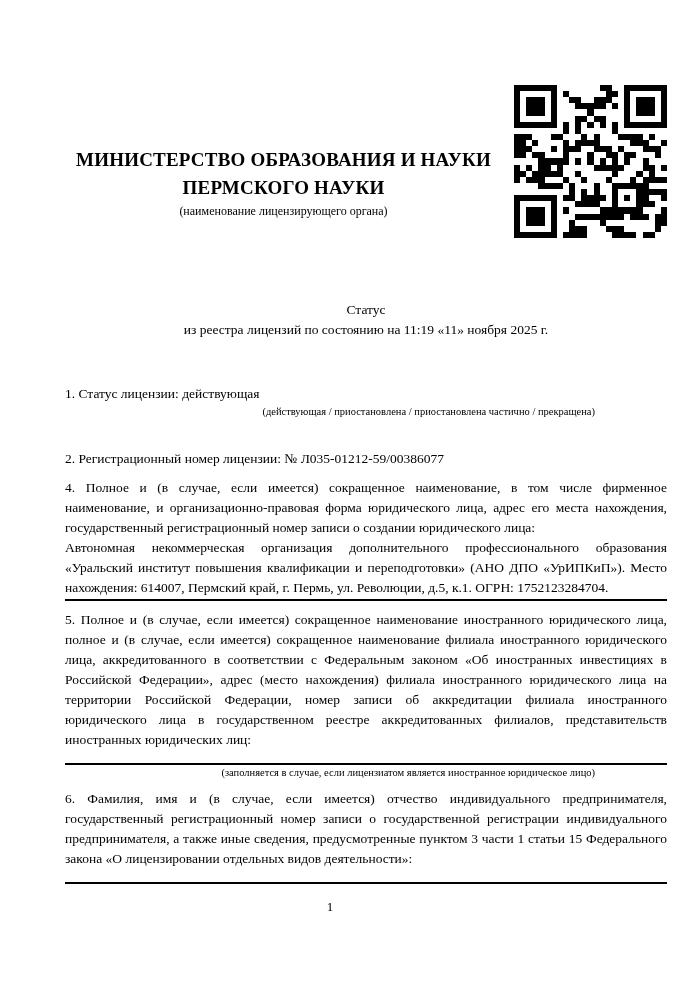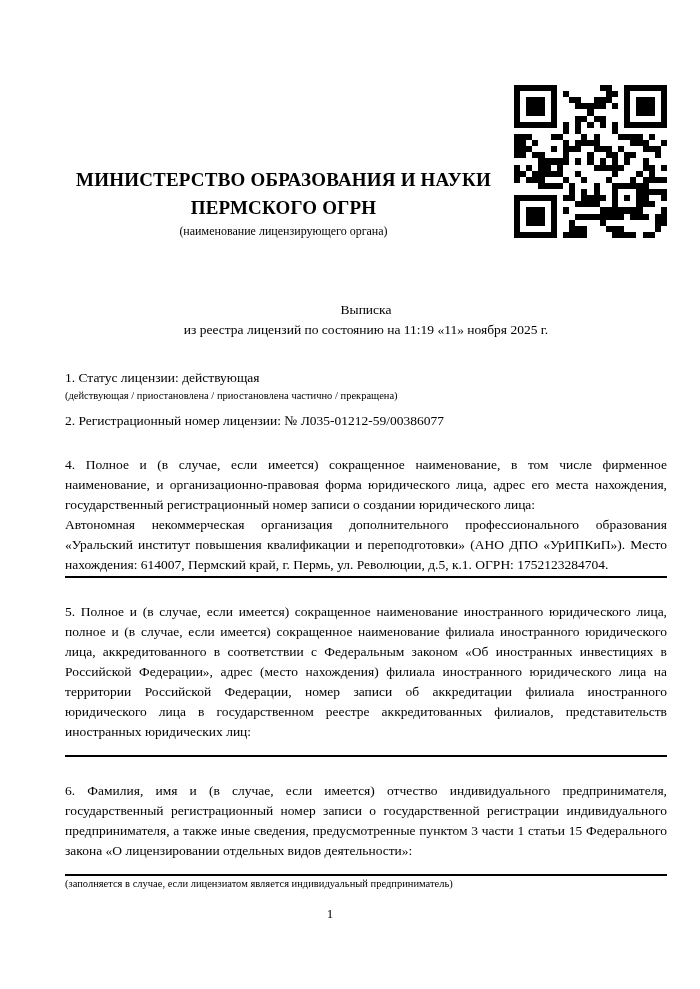--- a/index.html
+++ b/index.html
@@ -8,39 +8,39 @@
     width:700px;height:989px;
     background:#ffffff;
     color:#000;
     font-family:"Liberation Serif","DejaVu Serif",serif;
     overflow:hidden;
     margin:0 auto;
   }
   .content{padding:0 33px 0 65px;}
 
   
-  .header-row{display:flex;align-items:flex-end;margin-top:85px;font-family:Liberation Serif, serif;}
+  .header-row{display:flex;align-items:center;margin-top:85px;font-family:Liberation Serif, serif;}
   .header-left{width:437px;text-align:center;padding-top:40px;}
   .ministry-name{font-weight:bold;font-size:19px;line-height:28px;letter-spacing:0.2px;}
   .ministry-caption{font-size:12px;line-height:13px;margin-top:3px;}
   .qr-wrap{margin-left:auto;width:153px;height:153px;}
   .qr-wrap svg{display:block;}
 
   
   .doc-title{margin-top:62px;text-align:center;font-size:13.5px;line-height:20px;}
 
   
   .sec{font-size:13.5px;line-height:20px;}
   .just{text-align:justify;}
-  .mt-lg{margin-top:28px;}
-  .mt{margin-top:8px;}
-  .mt-sm{margin-top:24px;}
+  .mt-lg{margin-top:44px;}
+  .mt{margin-top:30px;}
+  .mt-sm{margin-top:9px;}
   .fill-caption{
     width:530px;
-    text-align:left;
+    text-align:right;
     font-size:10.5px;
     line-height:15px;
   }
   .rule{border-top:2px solid #000;width:602px;}
   .rule-tight{margin-top:1px;}
   .rule-gap{margin-top:13px;}
   .page-number{
     width:530px;text-align:center;
     font-size:13px;line-height:20px;
     margin-top:13px;
@@ -49,21 +49,21 @@
 </head>
 <body>
 
 <div class="page">
   <div class="content">
 
     <div class="header-row">
       <div class="header-left">
         <div class="ministry-name">
           <span>МИНИСТЕРСТВО ОБРАЗОВАНИЯ И НАУКИ</span><br>
-          <span>ПЕРМСКОГО ОГРН</span>
+          <span>ПЕРМСКОГО НАУКИ</span>
         </div>
         <div class="ministry-caption">(наименование лицензирующего органа)</div>
       </div>
       <div class="qr-wrap" id="qr">
           <svg width="153" height="153" viewBox="0 0 25 25" shape-rendering="crispEdges">
             <rect x="0" y="0" width="1" height="1" fill="#000"></rect>
             <rect x="1" y="0" width="1" height="1" fill="#000"></rect>
             <rect x="2" y="0" width="1" height="1" fill="#000"></rect>
             <rect x="3" y="0" width="1" height="1" fill="#000"></rect>
             <rect x="4" y="0" width="1" height="1" fill="#000"></rect>
@@ -367,40 +367,40 @@
             <rect x="17" y="24" width="1" height="1" fill="#000"></rect>
             <rect x="18" y="24" width="1" height="1" fill="#000"></rect>
             <rect x="19" y="24" width="1" height="1" fill="#000"></rect>
             <rect x="21" y="24" width="1" height="1" fill="#000"></rect>
             <rect x="22" y="24" width="1" height="1" fill="#000"></rect>
           </svg>
         </div>
     </div>
 
     <div class="doc-title">
-      <span>Выписка</span><br>
+      <span>Статус</span><br>
       <span>из реестра лицензий по состоянию на 11:19 «11» ноября 2025 г.</span>
     </div>
 
     <div class="sec mt-lg">1. Статус лицензии: действующая</div>
     <div class="fill-caption">(действующая / приостановлена / приостановлена частично / прекращена)</div>
 
     <div class="sec mt">2. Регистрационный номер лицензии: № Л035-01212-59/00386077</div>
 
 
     <div class="sec just mt-sm">
       <div>4. Полное и (в случае, если имеется) сокращенное наименование, в том числе фирменное наименование, и организационно-правовая форма юридического лица, адрес его места нахождения, государственный регистрационный номер записи о создании юридического лица:</div>
       <div>Автономная некоммерческая организация дополнительного профессионального образования «Уральский институт повышения квалификации и переподготовки» (АНО ДПО «УрИПКиП»). Место нахождения: 614007, Пермский край, г. Пермь, ул. Революции, д.5, к.1. ОГРН: 1752123284704.</div>
     </div>
     <div class="rule rule-tight"></div>
 
     <div class="sec just mt-sm">5. Полное и (в случае, если имеется) сокращенное наименование иностранного юридического лица, полное и (в случае, если имеется) сокращенное наименование филиала иностранного юридического лица, аккредитованного в соответствии с Федеральным законом «Об иностранных инвестициях в Российской Федерации», адрес (место нахождения) филиала иностранного юридического лица на территории Российской Федерации, номер записи об аккредитации филиала иностранного юридического лица в государственном реестре аккредитованных филиалов, представительств иностранных юридических лиц:</div>
     <div class="rule rule-gap"></div>
+    <div class="fill-caption">(заполняется в случае, если лицензиатом является иностранное юридическое лицо)</div>
 
     <div class="sec just mt-sm">6. Фамилия, имя и (в случае, если имеется) отчество индивидуального предпринимателя, государственный регистрационный номер записи о государственной регистрации индивидуального предпринимателя, а также иные сведения, предусмотренные пунктом 3 части 1 статьи 15 Федерального закона «О лицензировании отдельных видов деятельности»:</div>
     <div class="rule rule-gap"></div>
-    <div class="fill-caption">(заполняется в случае, если лицензиатом является индивидуальный предприниматель)</div>
 
 
     <div class="page-number">1</div>
 
   </div>
 </div>
 
 </body></html>

